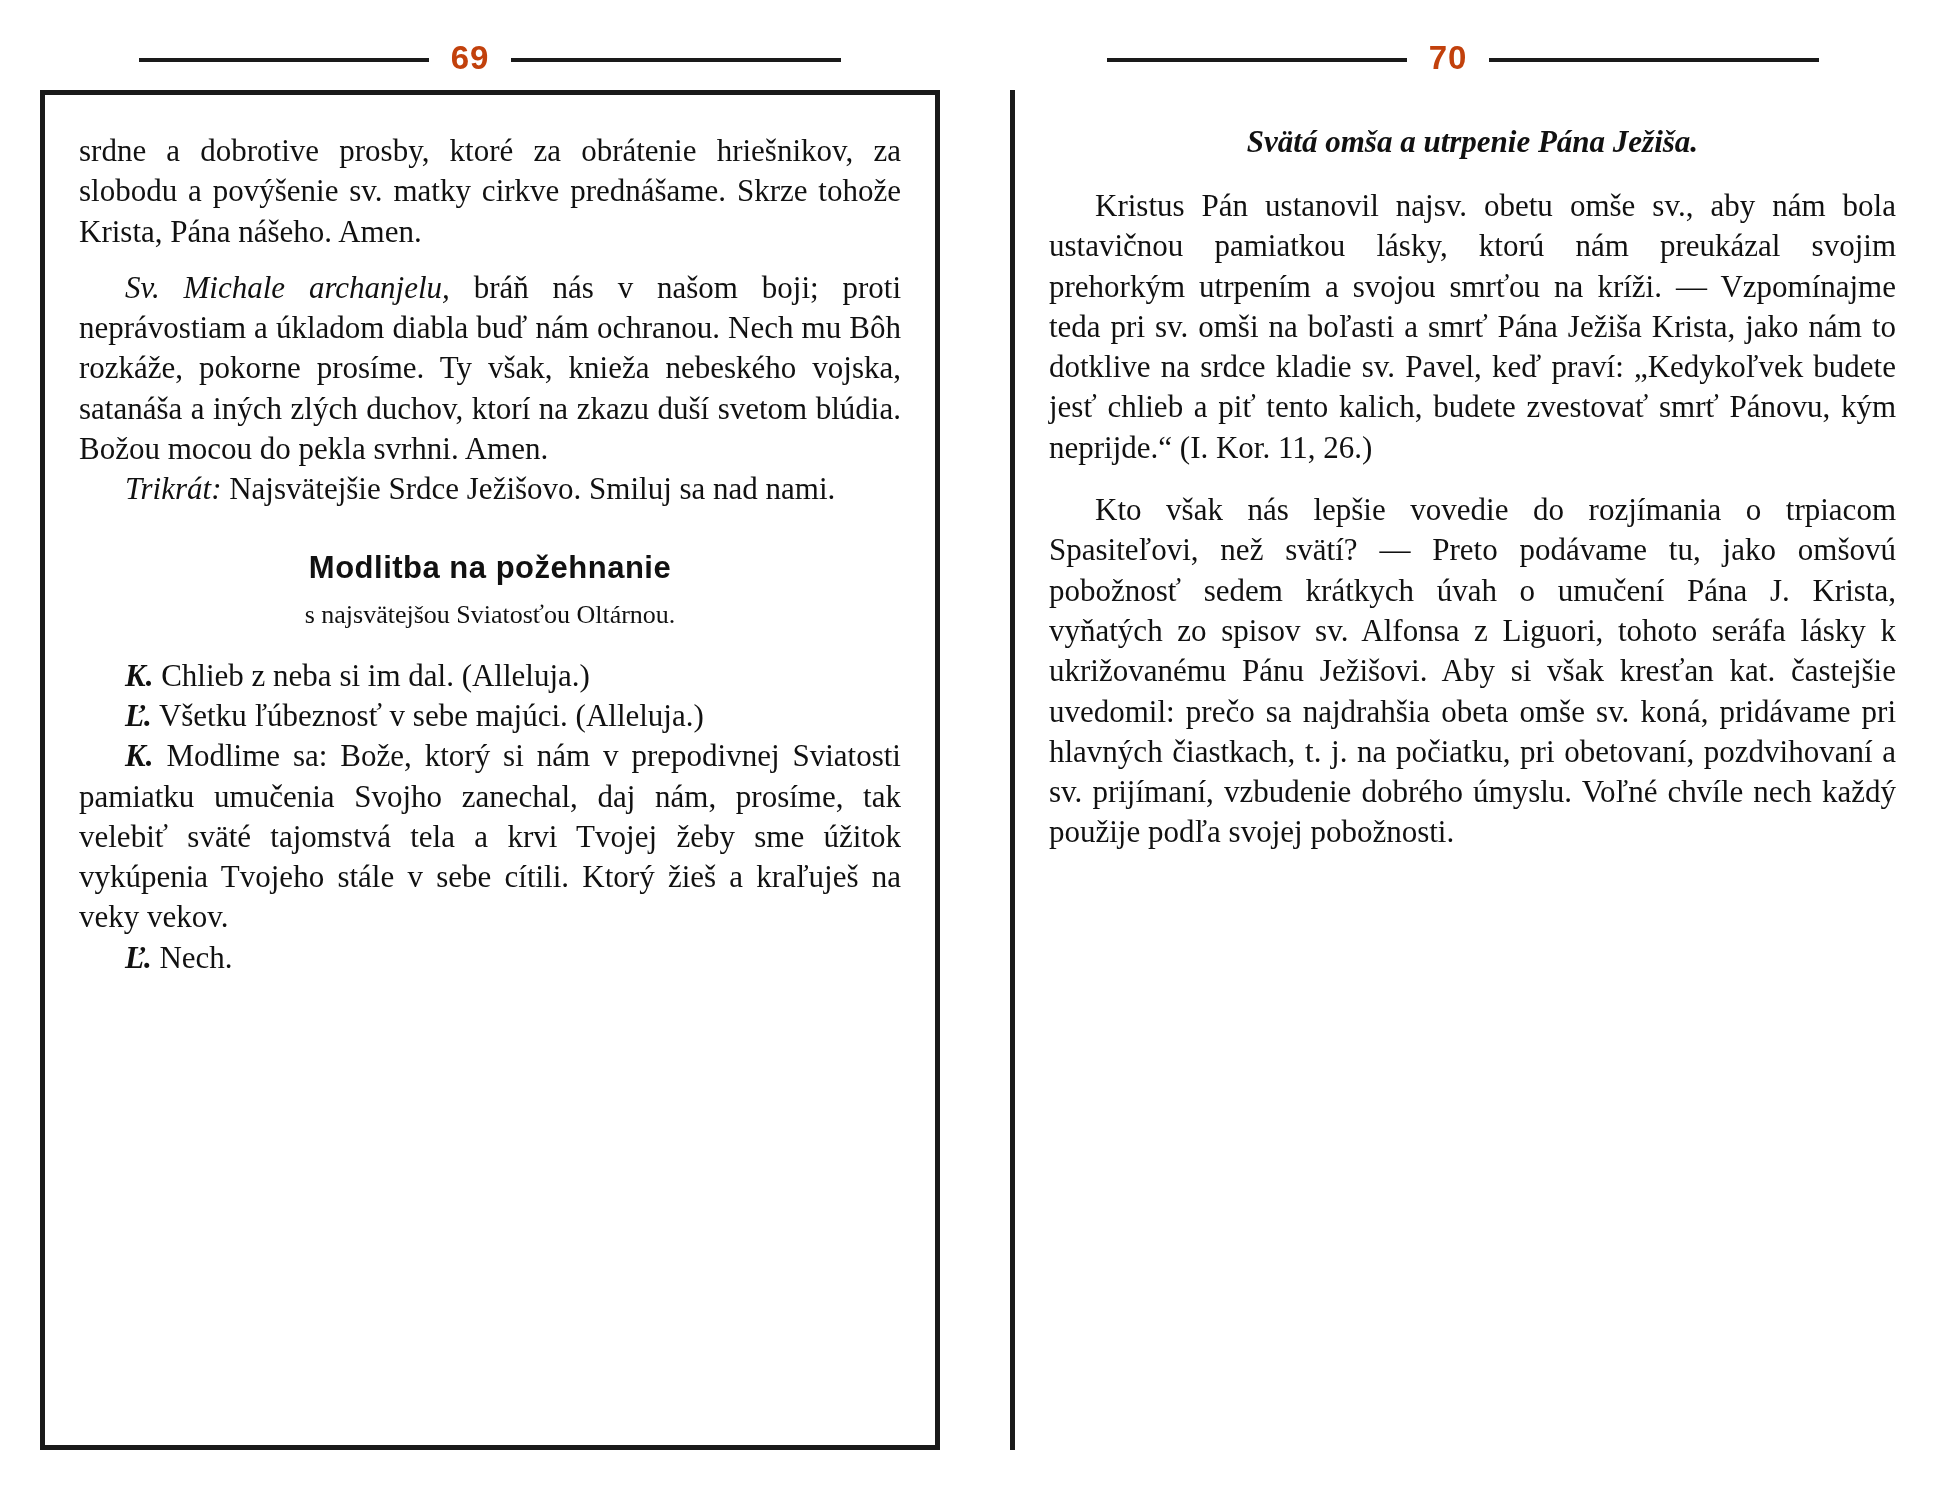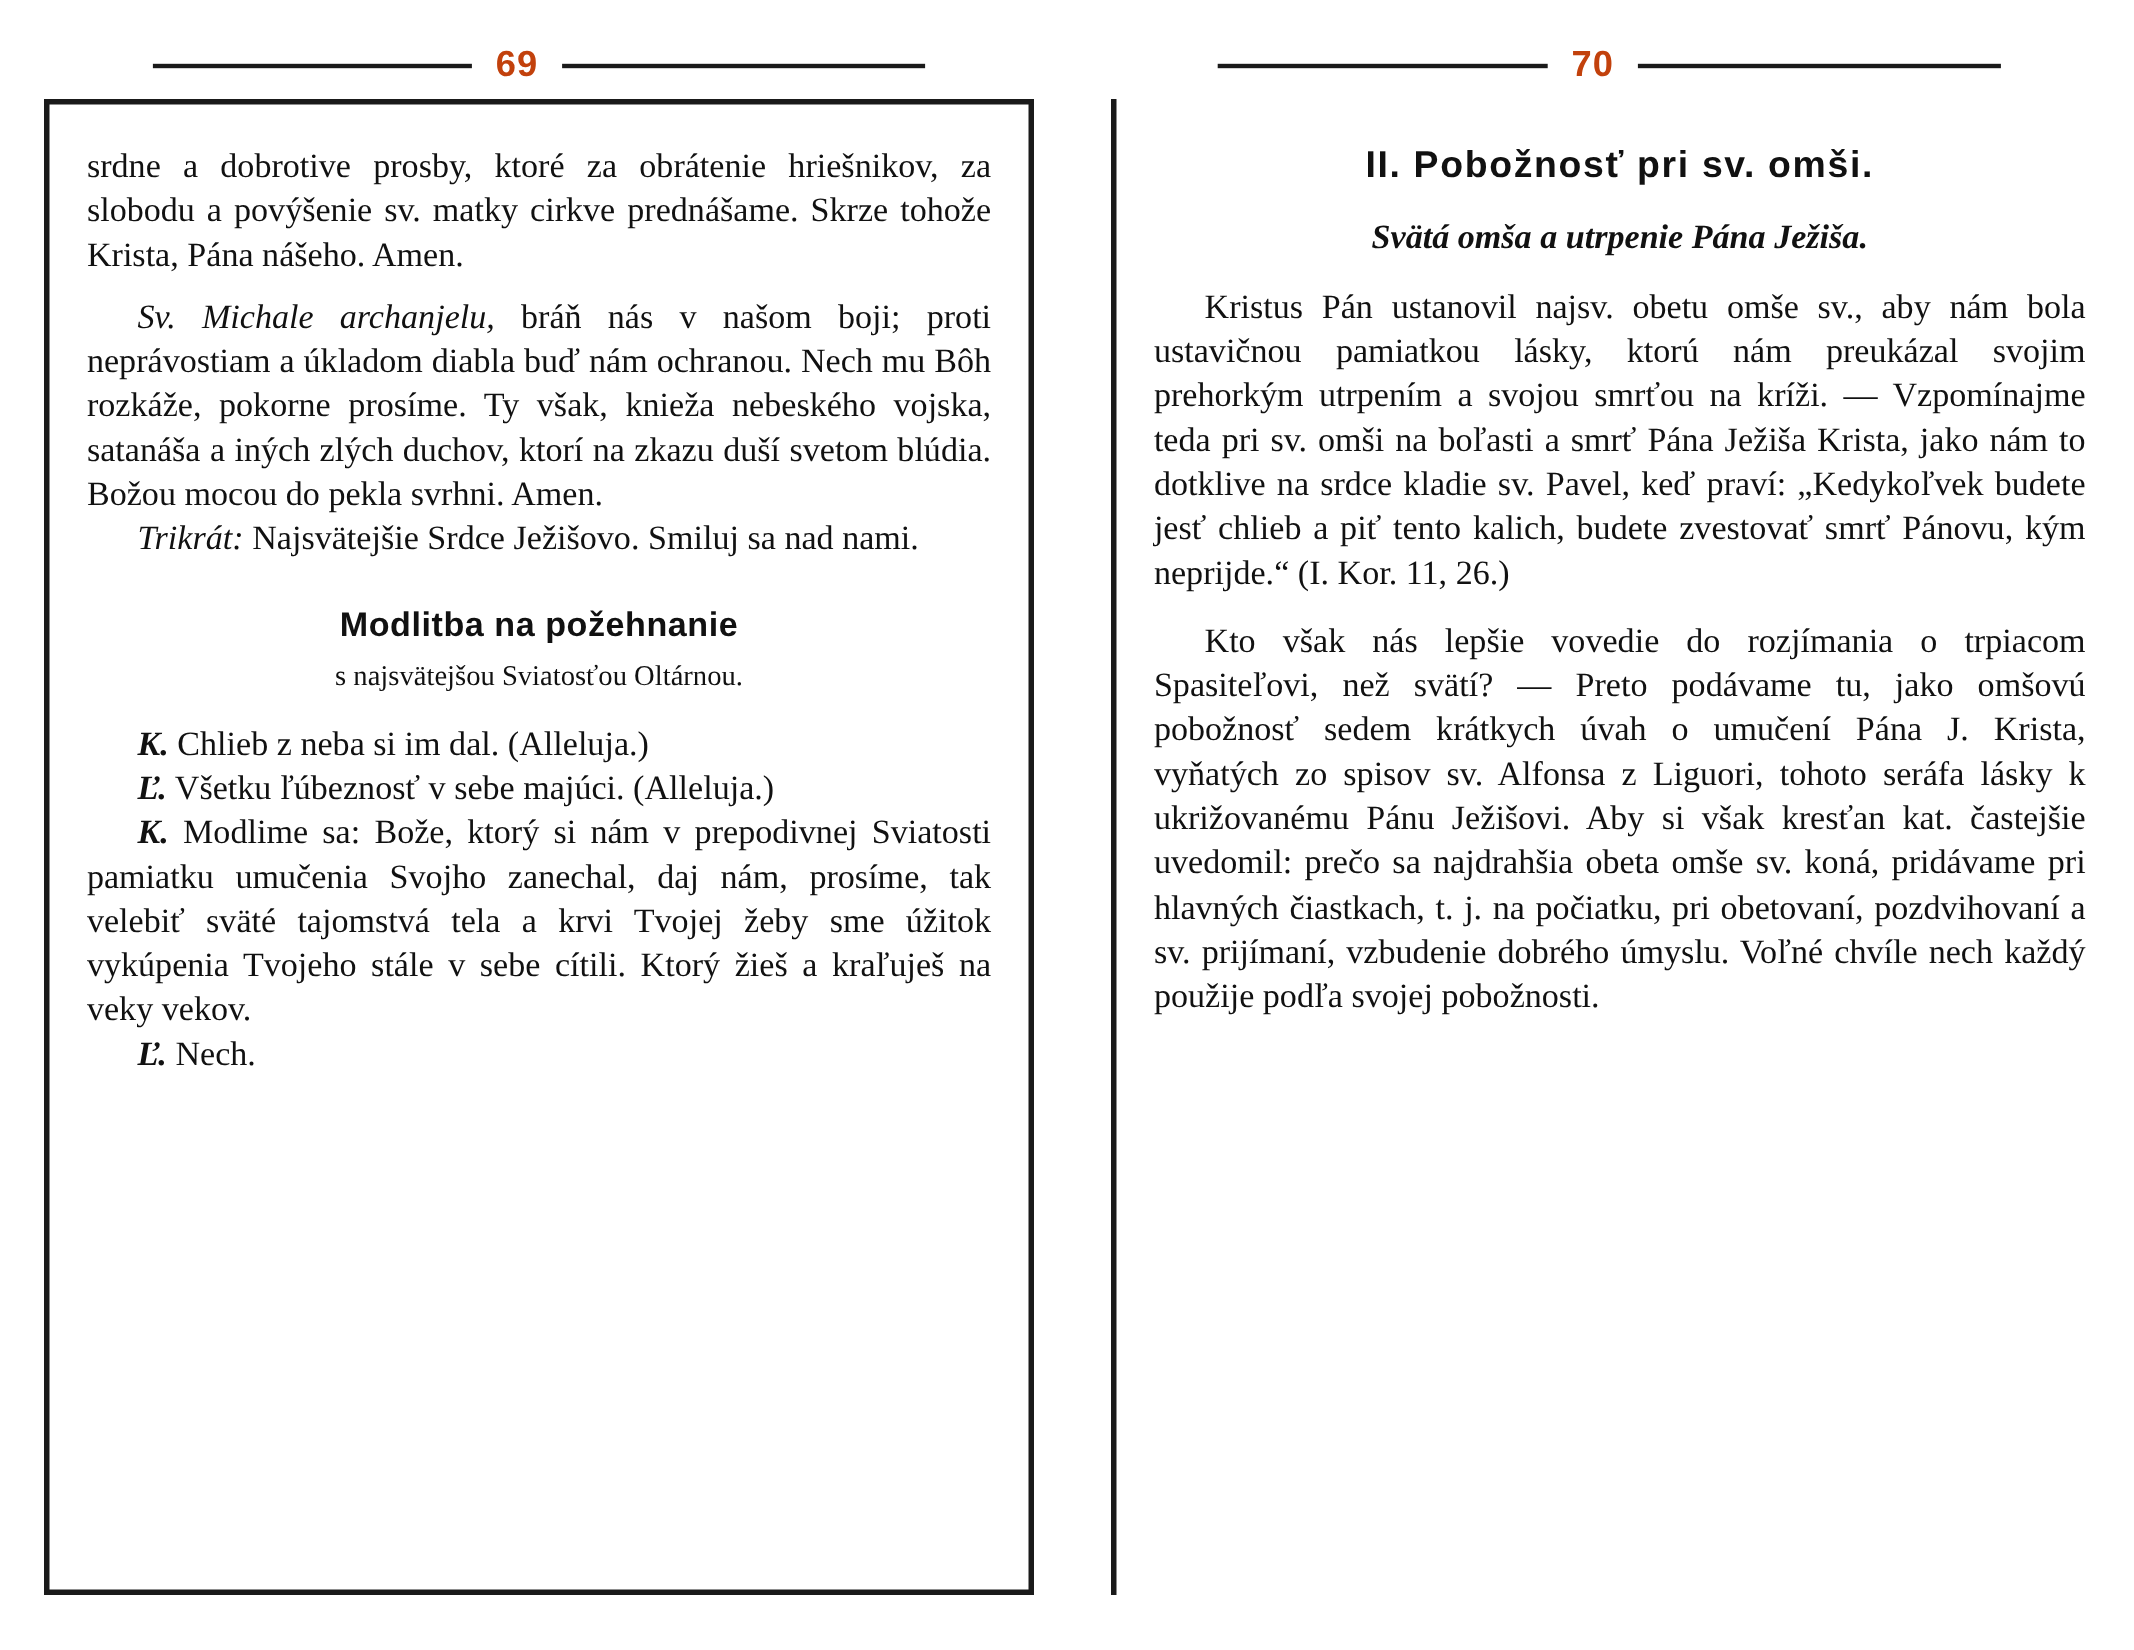--- a/index.html
+++ b/index.html
@@ -176,21 +176,20 @@
     <div class="page-head head-right">
       <div class="rule rule-outer"></div>
       <div class="folio">70</div>
       <div class="rule rule-inner"></div>
     </div>
 
     <div class="rightcol-wrap">
       <div class="vrule"></div>
       <div class="rightcol">
 
-        <div class="section-title">II. Pobožnosť pri sv. omši.</div>
         <div class="subtitle-italic">Svätá omša a utrpenie Pána Ježiša.</div>
 
         <p class="ind">Kristus Pán ustanovil najsv. obetu omše sv., aby nám bola ustavičnou pamiatkou lásky, ktorú nám preukázal svojim prehorkým utrpením a svojou smrťou na kríži. — Vzpomínajme teda pri sv. omši na boľasti a smrť Pána Ježiša Krista, jako nám to dotklive na srdce kladie sv. Pavel, keď praví: „Kedykoľvek budete jesť chlieb a piť tento kalich, budete zvestovať smrť Pánovu, kým neprijde.“ (I. Kor. 11, 26.)</p>
         <p class="ind gap-md">Kto však nás lepšie vovedie do rozjímania o trpiacom Spasiteľovi, než svätí? — Preto podávame tu, jako omšovú pobožnosť sedem krátkych úvah o umučení Pána J. Krista, vyňatých zo spisov sv. Alfonsa z Liguori, tohoto seráfa lásky k ukrižovanému Pánu Ježišovi. Aby si však kresťan kat. častejšie uvedomil: prečo sa najdrahšia obeta omše sv. koná, pridávame pri hlavných čiastkach, t. j. na počiatku, pri obetovaní, pozdvihovaní a sv. prijímaní, vzbudenie dobrého úmyslu. Voľné chvíle nech každý použije podľa svojej pobožnosti.</p>
 
       </div>
     </div>
   </div>
 
 </div>

